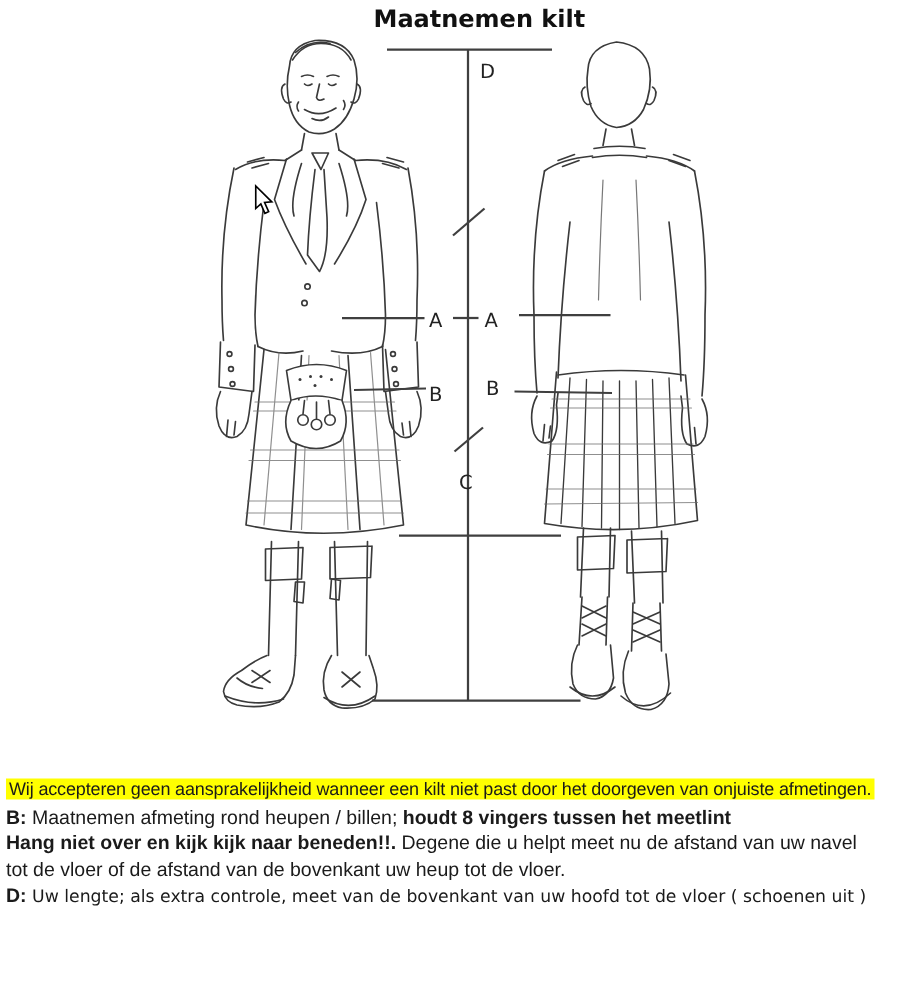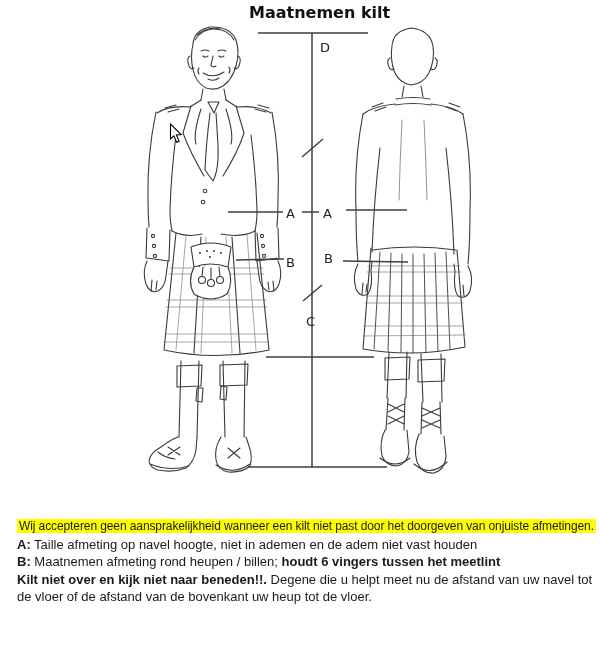--- a/index.html
+++ b/index.html
@@ -1,21 +1,21 @@
 <!DOCTYPE html>
 <html><head>
 <meta charset="utf-8">
 <style>
   html,body{margin:0;padding:0;background:#fff;}
   .canvas{position:relative;width:600px;height:663px;background:#ffffff;overflow:hidden;
           font-family:"Liberation Sans",sans-serif;color:#1a1a1a;}
   .title{position:absolute;left:249px;top:3px;font-family:"DejaVu Sans",sans-serif;
          font-weight:bold;font-size:16px;color:#111;}
   .diagram{position:absolute;left:0;top:0;}
-  .textblock{position:absolute;left:17px;top:518px;width:582px;font-size:13px;line-height:17.5px;}
+  .textblock{position:absolute;left:4px;top:518px;width:582px;font-size:13px;line-height:17.5px;}
   .textblock p{margin:0;}
   .warning-line{margin:0 0 3px 12px;font-size:12px;letter-spacing:-0.1px;}
   .hl{background:#ffff00;padding:0 2px;}
   .lbl{font-weight:bold;}
   .bld{font-weight:bold;}
   .d-line{margin-top:6px;font-family:"DejaVu Sans",sans-serif;font-size:11.5px;}
   .d-line .lbl{font-family:"Liberation Sans",sans-serif;font-size:13px;}
   svg text{font-family:"DejaVu Sans",sans-serif;font-size:13px;fill:#222;}
 </style>
 </head>
@@ -176,22 +176,22 @@
     <text x="286" y="267">B</text>
     <text x="324" y="263">B</text>
     <text x="306" y="326">C</text>
 
     <path d="M170.5,124 v15 l3.4,-3.1 l2.7,6.3 l2.5,-1.1 l-2.7,-6.1 l4.8,-0.4 z" fill="#ffffff" stroke="#000000" stroke-width="1.1"></path>
   </svg>
 
   <div class="textblock">
     <p class="warning-line"><span class="hl">Wij accepteren geen aansprakelijkheid wanneer een kilt niet past door het doorgeven van onjuiste afmetingen.</span></p>
 
-    <p><span class="lbl">A:</span><span> Taille afmeting op navel hoogte, niet in ademen en de adem niet vast houden</span></p>
 
-    <p><span class="lbl">B:</span><span> Maatnemen afmeting rond heupen / billen; </span><span class="bld">houdt 6 vingers tussen het meetlint</span></p>
+    <p><span class="lbl">B:</span><span> Maatnemen afmeting rond heupen / billen; </span><span class="bld">houdt 8 vingers tussen het meetlint</span></p>
 
 
-    <p><span class="bld">Kilt niet over en kijk niet naar beneden!!.</span><span> Degene die u helpt meet nu de afstand van uw navel tot de vloer of de afstand van de bovenkant uw heup tot de vloer.</span></p>
+    <p><span class="bld">Hang niet over en kijk kijk naar beneden!!.</span><span> Degene die u helpt meet nu de afstand van uw navel tot de vloer of de afstand van de bovenkant uw heup tot de vloer.</span></p>
 
+    <p class="d-line"><span class="lbl">D:</span><span> Uw lengte; als extra controle, meet van de bovenkant van uw hoofd tot de vloer ( schoenen uit )</span></p>
   </div>
 
 </div>
 
 </body></html>

